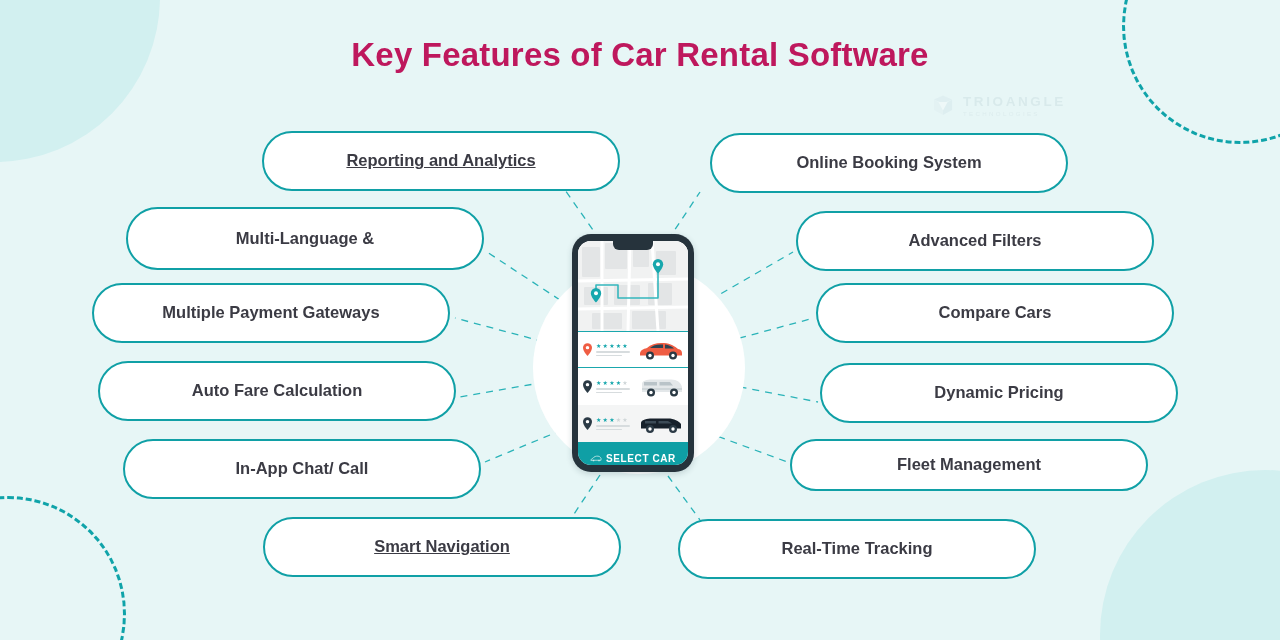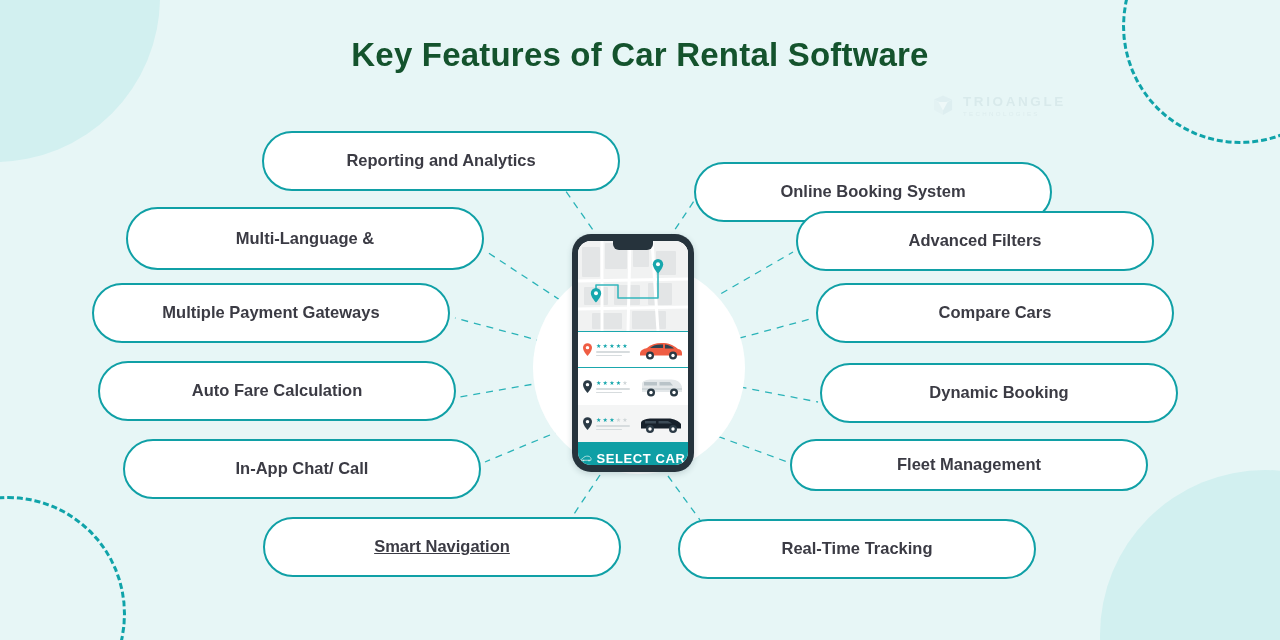--- a/index.html
+++ b/index.html
@@ -15,21 +15,21 @@
   .blob{position:absolute;border-radius:50%;background:#d2f0f0;}
   .blob-tl{width:330px;height:330px;left:-170px;top:-168px;}
   .blob-br{width:330px;height:330px;right:-150px;bottom:-160px;}
   .dashring{position:absolute;border-radius:50%;border:3px dashed #0fa3a9;}
   .ring-tr{width:230px;height:230px;right:-78px;top:-92px;}
   .ring-bl{width:230px;height:230px;left:-110px;bottom:-92px;}
 
   
   .title{
     position:absolute;left:0;right:0;top:36px;text-align:center;
-    font-size:33px;font-weight:bold;color:#14532d;letter-spacing:.2px;
+    font-size:33px;font-weight:bold;color:#be185d;letter-spacing:.2px;
   }
 
   
   .watermark{
     position:absolute;left:930px;top:88px;width:160px;height:36px;
     display:flex;align-items:center;gap:7px;opacity:.30;
   }
   .wm-mark{width:26px;height:26px;flex:0 0 26px;}
   .wm-text{display:flex;flex-direction:column;line-height:1;}
   .wm-name{font-size:13.5px;letter-spacing:2.6px;color:#b9cfd4;font-weight:bold;}
@@ -79,21 +79,21 @@
   .card.alt{background:#f4f5f5;}
   .cardinfo{display:flex;flex-direction:column;gap:2px;flex:0 0 auto;}
   .stars{display:flex;gap:1.2px;}
   .star{font-size:6px;line-height:6px;color:#17a7ad;}
   .star.off{color:#cfd6d8;}
   .bar{height:1.6px;border-radius:1px;background:#d7dcde;}
   .cartile{margin-left:auto;flex:0 0 auto;}
   .selbtn{
     flex:0 0 32px;background:#0f9fa5;display:flex;align-items:center;
     justify-content:center;gap:4px;color:#fff;
-    font-size:13px;font-weight:bold;letter-spacing:.6px;
+    font-size:10px;font-weight:bold;letter-spacing:.6px;
   }
 </style>
 </head>
 <body>
 
 <div class="stage">
 
   <div class="blob blob-tl"></div>
   <div class="blob blob-br"></div>
   <div class="dashring ring-tr"></div>
@@ -127,21 +127,21 @@
       <line x1="710" y1="300" x2="793" y2="252"></line>
       <line x1="714" y1="345" x2="814" y2="318"></line>
       <line x1="714" y1="382" x2="818" y2="402"></line>
       <line x1="706" y1="432" x2="790" y2="463"></line>
       <line x1="668" y1="476" x2="700" y2="520"></line>
     </g>
   </svg>
 
   <div class="halo"></div>
 
-  <div class="pill" style="left:262px;top:131px;width:358px;height:60px;">
+  <div class="pill" style="left:262px;top:131px;width:358px;height:60px;text-decoration:underline;">
     <span>Reporting and Analytics</span>
   </div>
 
   <div class="pill two" style="left:126px;top:207px;width:358px;height:63px;flex-direction:column;">
     <span>Multi-Language &amp;</span>
   </div>
 
   <div class="pill" style="left:92px;top:283px;width:358px;height:60px;">
     <span>Multiple Payment Gateways</span>
   </div>
@@ -151,34 +151,34 @@
   </div>
 
   <div class="pill" style="left:98px;top:361px;width:358px;height:60px;">
     <span>Auto Fare Calculation</span>
   </div>
 
   <div class="pill" style="left:263px;top:517px;width:358px;height:60px;text-decoration:underline;">
     <span>Smart Navigation</span>
   </div>
 
-  <div class="pill" style="left:694px;top:133px;width:358px;height:60px;margin-top:29px;">
+  <div class="pill" style="left:710px;top:133px;width:358px;height:60px;">
     <span>Online Booking System</span>
   </div>
 
   <div class="pill" style="left:796px;top:211px;width:358px;height:60px;">
     <span>Advanced Filters</span>
   </div>
 
   <div class="pill" style="left:816px;top:283px;width:358px;height:60px;">
     <span>Compare Cars</span>
   </div>
 
   <div class="pill" style="left:820px;top:363px;width:358px;height:60px;">
-    <span>Dynamic Booking</span>
+    <span>Dynamic Pricing</span>
   </div>
 
   <div class="pill" style="left:790px;top:439px;width:358px;height:52px;">
     <span>Fleet Management</span>
   </div>
 
   <div class="pill" style="left:678px;top:519px;width:358px;height:60px;">
     <span>Real-Time Tracking</span>
   </div>
 

